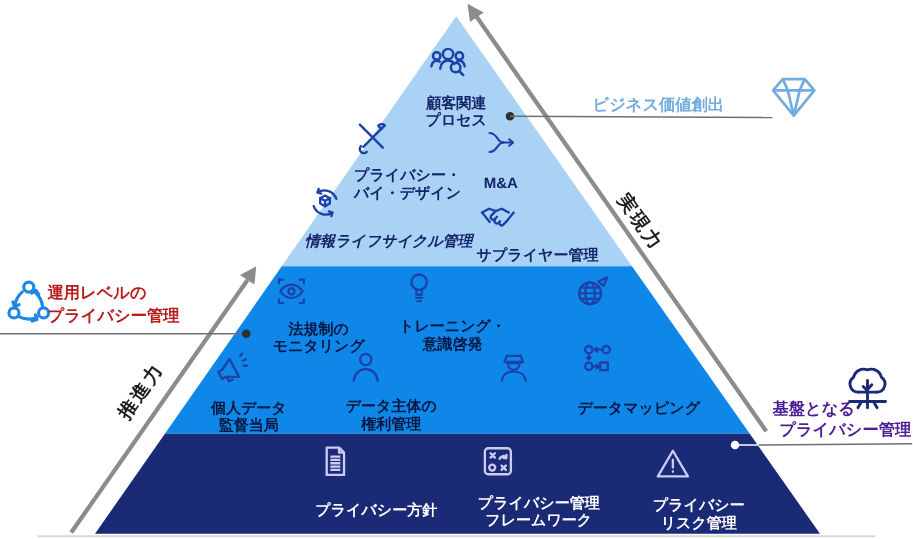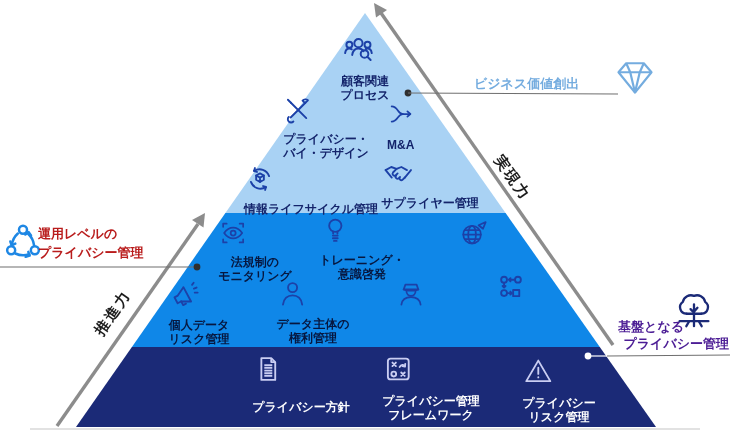--- a/index.html
+++ b/index.html
@@ -97,21 +97,21 @@
           <g fill="none" stroke="currentColor" stroke-width="1.5" stroke-linecap="round" stroke-linejoin="round">
         <path d="M4 5.5C9.5 5.5 9 12 13.5 12"></path>
             <path d="M4 18.5C9.5 18.5 9 12 13.5 12"></path>
         <path d="M13.5 12H20"></path>
             <path d="M17.5 9.8L20 12l-2.5 2.2"></path>
       </g>
         </svg></span>
     <span class="lbl" style="margin-top:6px;">M&amp;A</span>
   </div>
 
-  <div class="node t-top" style="left:311px;top:163px;">
+  <div class="node t-top" style="left:311px;top:146px;font-style:italic;">
     <span class="ic ic-blue">
       <svg width="32" height="32" viewBox="0 0 24 24">
           <g fill="none" stroke="currentColor" stroke-width="1.4" stroke-linecap="round" stroke-linejoin="round">
         <path d="M12 7.8l2.9 1.6v3.2L12 14.2l-2.9-1.6V9.4z"></path>
             <path d="M9.1 9.4l2.9 1.6 2.9-1.6M12 11v3.2"></path>
         <path d="M18.8 9.8A7.6 7.6 0 0 0 7.6 5.9"></path>
             <path d="M8.2 3.8l-.7 2.2 2.2.7"></path>
         <path d="M5.2 14.2a7.6 7.6 0 0 0 11.2 3.9"></path>
             <path d="M15.8 20.2l.7-2.2-2.2-.7"></path>
       </g>
@@ -174,21 +174,21 @@
       <svg width="32" height="32" viewBox="0 0 24 24">
           <g fill="none" stroke="currentColor" stroke-width="1.4" stroke-linecap="round" stroke-linejoin="round">
         <g transform="rotate(-28 12 12)">
               <path d="M4.5 10v5h2.8l6.7 3.6V6.4L7.3 10z"></path>
               <path d="M7.5 15v3.2h2.4"></path>
             </g>
         <path d="M17.6 4.4l1.2-1.6M19 7.2l2-.8M19.6 10.2h2.2"></path>
       </g>
         </svg></span>
     <span class="lbl">個人データ
-リスク管理</span>
+監督当局</span>
   </div>
 
   <div class="node t-mid" style="left:313px;top:278px;">
     <span class="ic ic-blue">
       <svg width="32" height="32" viewBox="0 0 24 24">
           <g fill="none" stroke="currentColor" stroke-width="1.4" stroke-linecap="round">
         <circle cx="12" cy="7.2" r="3.4"></circle>
             <path d="M4.8 20c.5-4.4 3.4-7 7.2-7s6.7 2.6 7.2 7"></path>
       </g>
         </svg></span>
@@ -214,20 +214,21 @@
           <g fill="none" stroke="currentColor" stroke-width="1.4" stroke-linecap="round" stroke-linejoin="round">
         <circle cx="6.8" cy="5.8" r="2.2"></circle>
             <circle cx="17.2" cy="5.8" r="2.2"></circle>
         <path d="M15 5.8h-4.6M11.6 4.6L10.4 5.8l1.2 1.2"></path>
         <path d="M6.8 8.2v3.4M5.7 10.5l1.1 1.1 1.1-1.1"></path>
         <circle cx="6.8" cy="15.8" r="2.2"></circle>
         <path d="M9 15.8h3.6M11.5 14.7l1.2 1.1-1.2 1.1"></path>
         <rect x="13.6" y="13.5" width="4.6" height="4.6"></rect>
       </g>
         </svg></span>
+    <span class="lbl">データマッピング</span>
   </div>
 
 
   <div class="node t-bot gap-lg" style="left:301px;top:352px;">
     <span class="ic ic-light">
       <svg width="32" height="34" viewBox="0 0 24 24">
           <g fill="none" stroke="currentColor" stroke-width="1.4" stroke-linejoin="round">
         <path d="M6.8 3.8h7.4l3 3v13.4H6.8z"></path>
             <path d="M14.2 3.8v3h3"></path>
         <path d="M9 9.2h6M9 11.2h6M9 13.2h6M9 15.2h6M9 17.2h6"></path>

